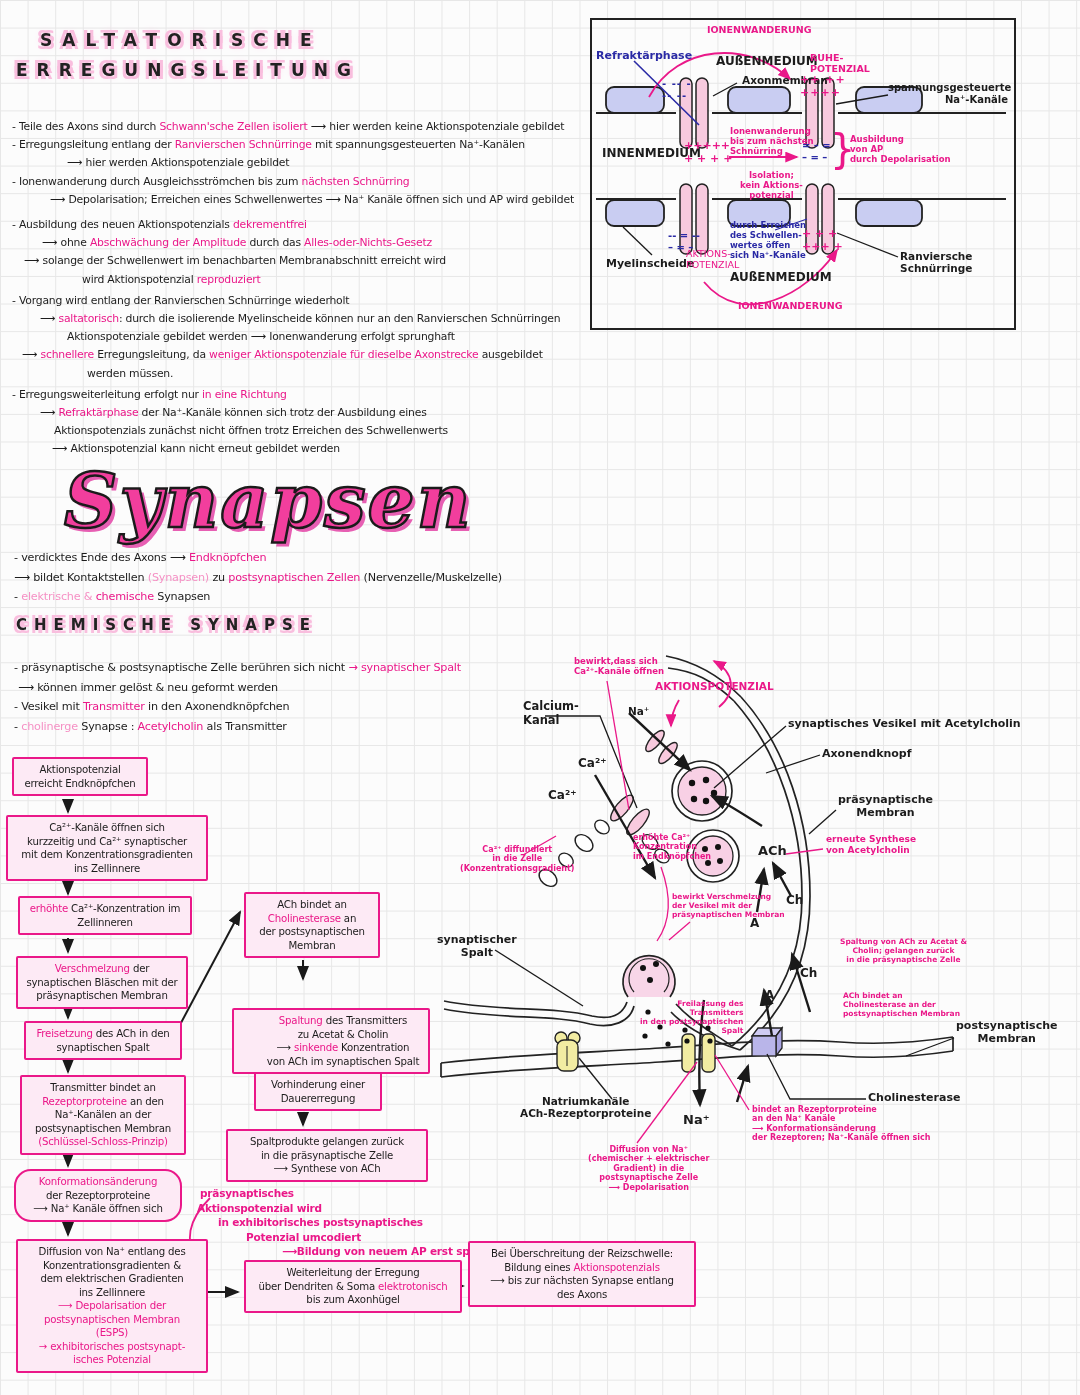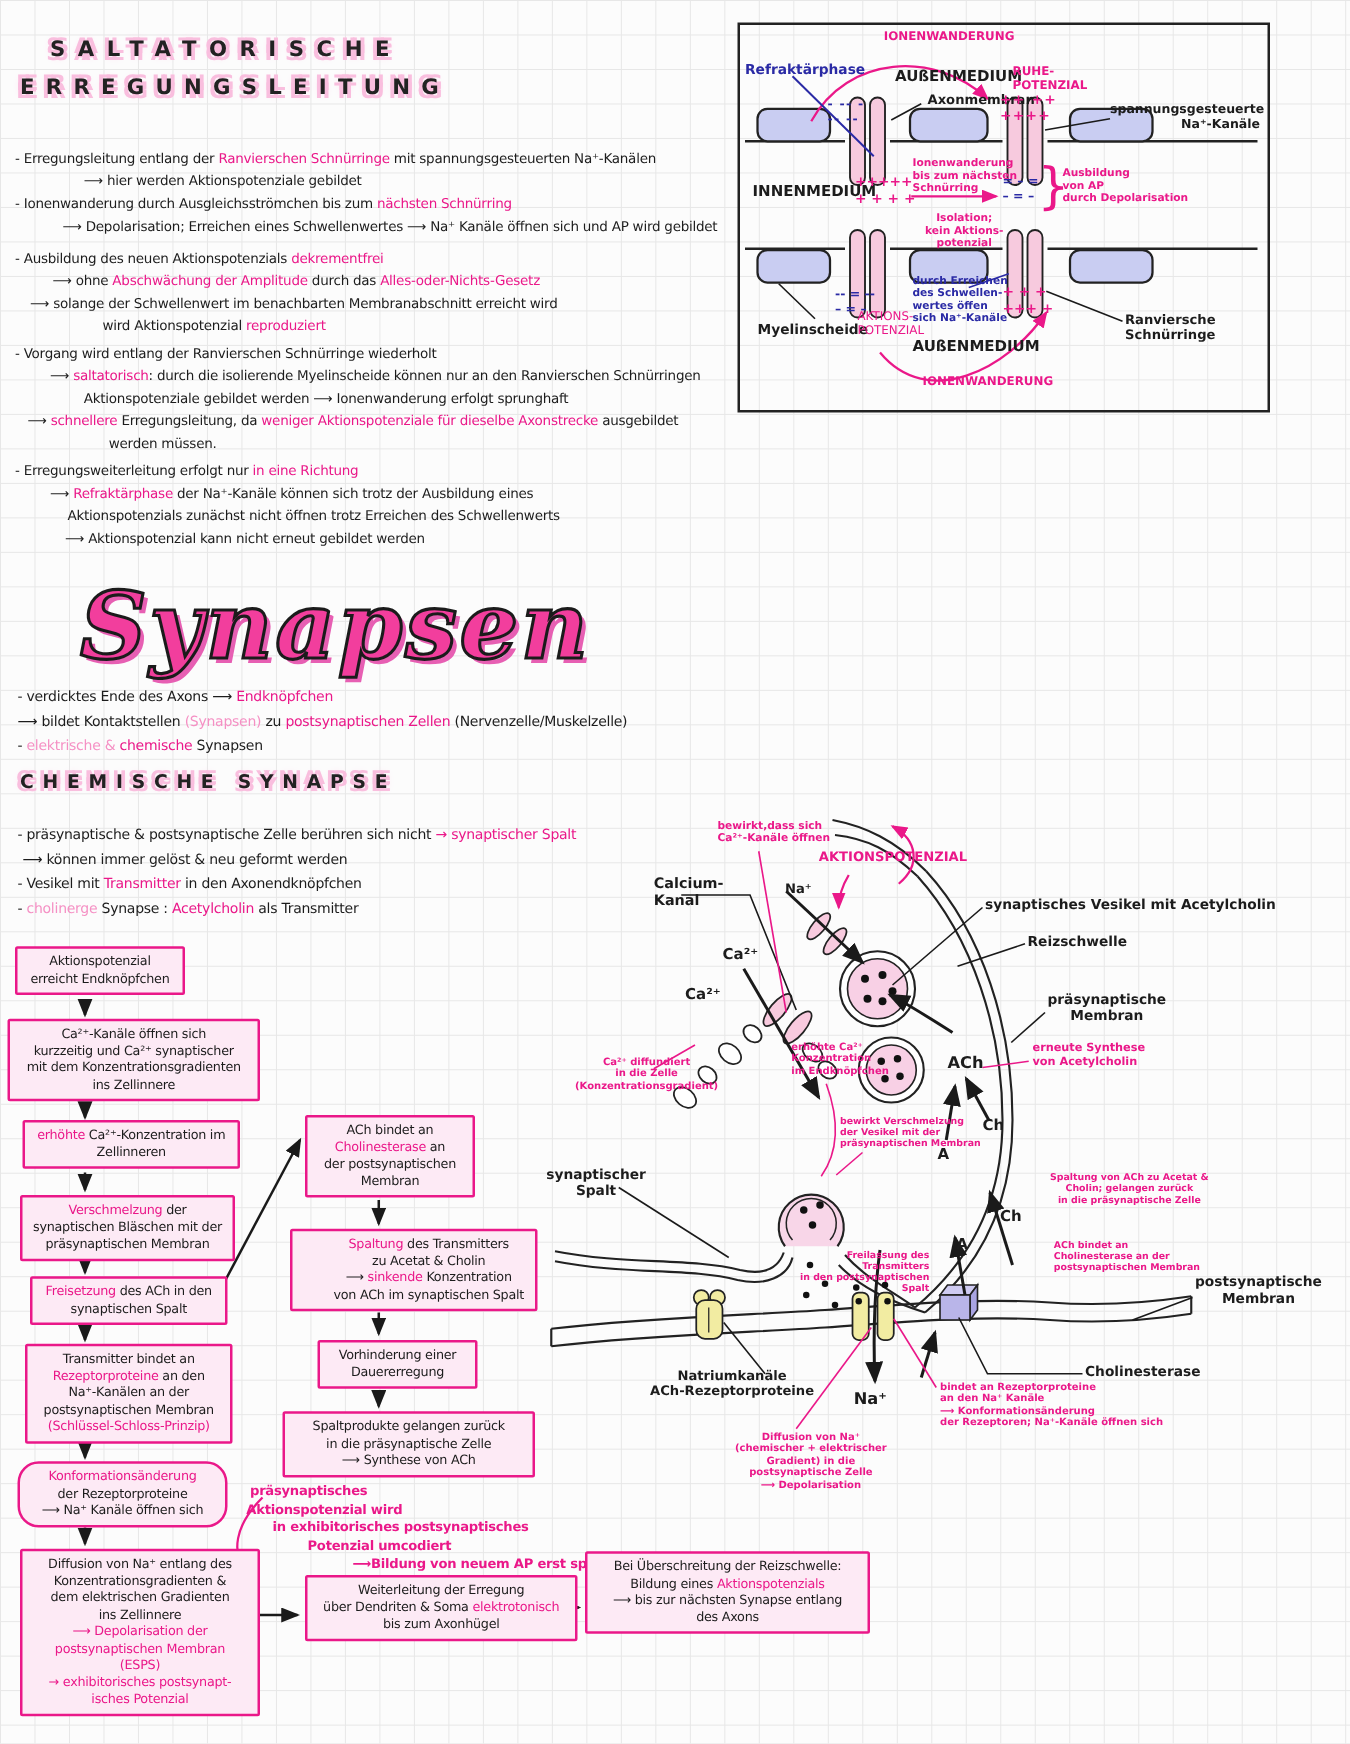--- a/index.html
+++ b/index.html
@@ -30,20 +30,21 @@
 <body>
 
 <div id="page">
 
   <div class="bubble" style="left:40px;top:30px;font-size:17px;letter-spacing:10px;">SALTATORISCHE</div>
   <div class="bubble" style="left:16px;top:60px;font-size:17px;letter-spacing:9px;">ERREGUNGSLEITUNG</div>
   <div id="big-title">Synapsen</div>
   <div class="bubble" style="left:16px;top:616px;font-size:15px;letter-spacing:7px;">CHEMISCHE SYNAPSE</div>
 
   <div class="notes" style="left:12px;top:118px;">
+      <div class="nline"><span class="c-k">- Teile des Axons sind durch </span><span class="c-p">Schwann'sche Zellen isoliert </span><span class="c-k">⟶ hier werden keine Aktionspotenziale gebildet</span></div>
       <div class="nline"><span class="c-k">- Erregungsleitung entlang der </span><span class="c-p">Ranvierschen Schnürringe </span><span class="c-k">mit spannungsgesteuerten Na⁺-Kanälen</span></div>
       <div class="nline" style="margin-left: 55px;"><span class="c-k">⟶ hier werden Aktionspotenziale gebildet</span></div>
       <div class="nline"><span class="c-k">- Ionenwanderung durch Ausgleichsströmchen bis zum </span><span class="c-p">nächsten Schnürring</span></div>
       <div class="nline" style="margin-left: 38px;"><span class="c-k">⟶ Depolarisation; Erreichen eines Schwellenwertes ⟶ Na⁺ Kanäle öffnen sich und AP wird gebildet</span></div>
       <div class="nline" style="margin-top: 7px;"><span class="c-k">- Ausbildung des neuen Aktionspotenzials </span><span class="c-p">dekrementfrei</span></div>
       <div class="nline" style="margin-left: 30px;"><span class="c-k">⟶ ohne </span><span class="c-p">Abschwächung der Amplitude </span><span class="c-k">durch das </span><span class="c-p">Alles-oder-Nichts-Gesetz</span></div>
       <div class="nline" style="margin-left: 12px;"><span class="c-k">⟶ solange der Schwellenwert im benachbarten Membranabschnitt erreicht wird</span></div>
       <div class="nline" style="margin-left: 70px;"><span class="c-k">wird Aktionspotenzial </span><span class="c-p">reproduziert</span></div>
       <div class="nline" style="margin-top: 3px;"><span class="c-k">- Vorgang wird entlang der Ranvierschen Schnürringe wiederholt</span></div>
       <div class="nline" style="margin-left: 28px;"><span class="c-k">⟶ </span><span class="c-p">saltatorisch</span><span class="c-k">: durch die isolierende Myelinscheide können nur an den Ranvierschen Schnürringen</span></div>
@@ -349,21 +350,21 @@
         <div>bewirkt,dass sich</div>
         <div>Ca²⁺-Kanäle öffnen</div>
       </div>
       <div class="lab c-p" style="left: 655px; top: 680px; font-size: 10.5px; font-weight: 700;">
         <div>AKTIONSPOTENZIAL</div>
       </div>
       <div class="lab c-k" style="left: 788px; top: 718px; font-size: 11px; font-weight: 600;">
         <div>synaptisches Vesikel mit Acetylcholin</div>
       </div>
       <div class="lab c-k" style="left: 822px; top: 748px; font-size: 11px; font-weight: 600;">
-        <div>Reizschwelle</div>
+        <div>Axonendknopf</div>
       </div>
       <div class="lab c-k" style="left: 838px; top: 794px; font-size: 11px; font-weight: 600; text-align: center;">
         <div>präsynaptische</div>
         <div>Membran</div>
       </div>
       <div class="lab c-p" style="left: 826px; top: 834px; font-size: 9px; font-weight: 600;">
         <div>erneute Synthese</div>
         <div>von Acetylcholin</div>
       </div>
       <div class="lab c-k" style="left: 578px; top: 756px; font-size: 12px; font-weight: 700;">
@@ -497,21 +498,21 @@
         <div class="nline"><span class="c-p">(ESPS)</span></div>
         <div class="nline"><span class="c-p">→ exhibitorisches postsynapt-</span></div>
         <div class="nline"><span class="c-p">isches Potenzial</span></div>
       </div>
       <div class="fbox" style="left: 244px; top: 892px; width: 126px;">
         <div class="nline"><span class="c-k">ACh bindet an</span></div>
         <div class="nline"><span class="c-p">Cholinesterase</span><span class="c-k"> an</span></div>
         <div class="nline"><span class="c-k">der postsynaptischen</span></div>
         <div class="nline"><span class="c-k">Membran</span></div>
       </div>
-      <div class="fbox" style="left: 232px; top: 983px; width: 164px; padding-left: 27px;">
+      <div class="fbox" style="left: 232px; top: 1008px; width: 164px; padding-left: 27px;">
         <div class="nline"><span class="c-p">Spaltung</span><span class="c-k"> des Transmitters</span></div>
         <div class="nline"><span class="c-k">zu Acetat &amp; Cholin</span></div>
         <div class="nline"><span class="c-k">⟶ </span><span class="c-p">sinkende</span><span class="c-k"> Konzentration</span></div>
         <div class="nline"><span class="c-k">von ACh im synaptischen Spalt</span></div>
       </div>
       <div class="fbox" style="left: 254px; top: 1072px; width: 118px;">
         <div class="nline"><span class="c-k">Vorhinderung einer</span></div>
         <div class="nline"><span class="c-k">Dauererregung</span></div>
       </div>
       <div class="fbox" style="left: 226px; top: 1129px; width: 192px;">

